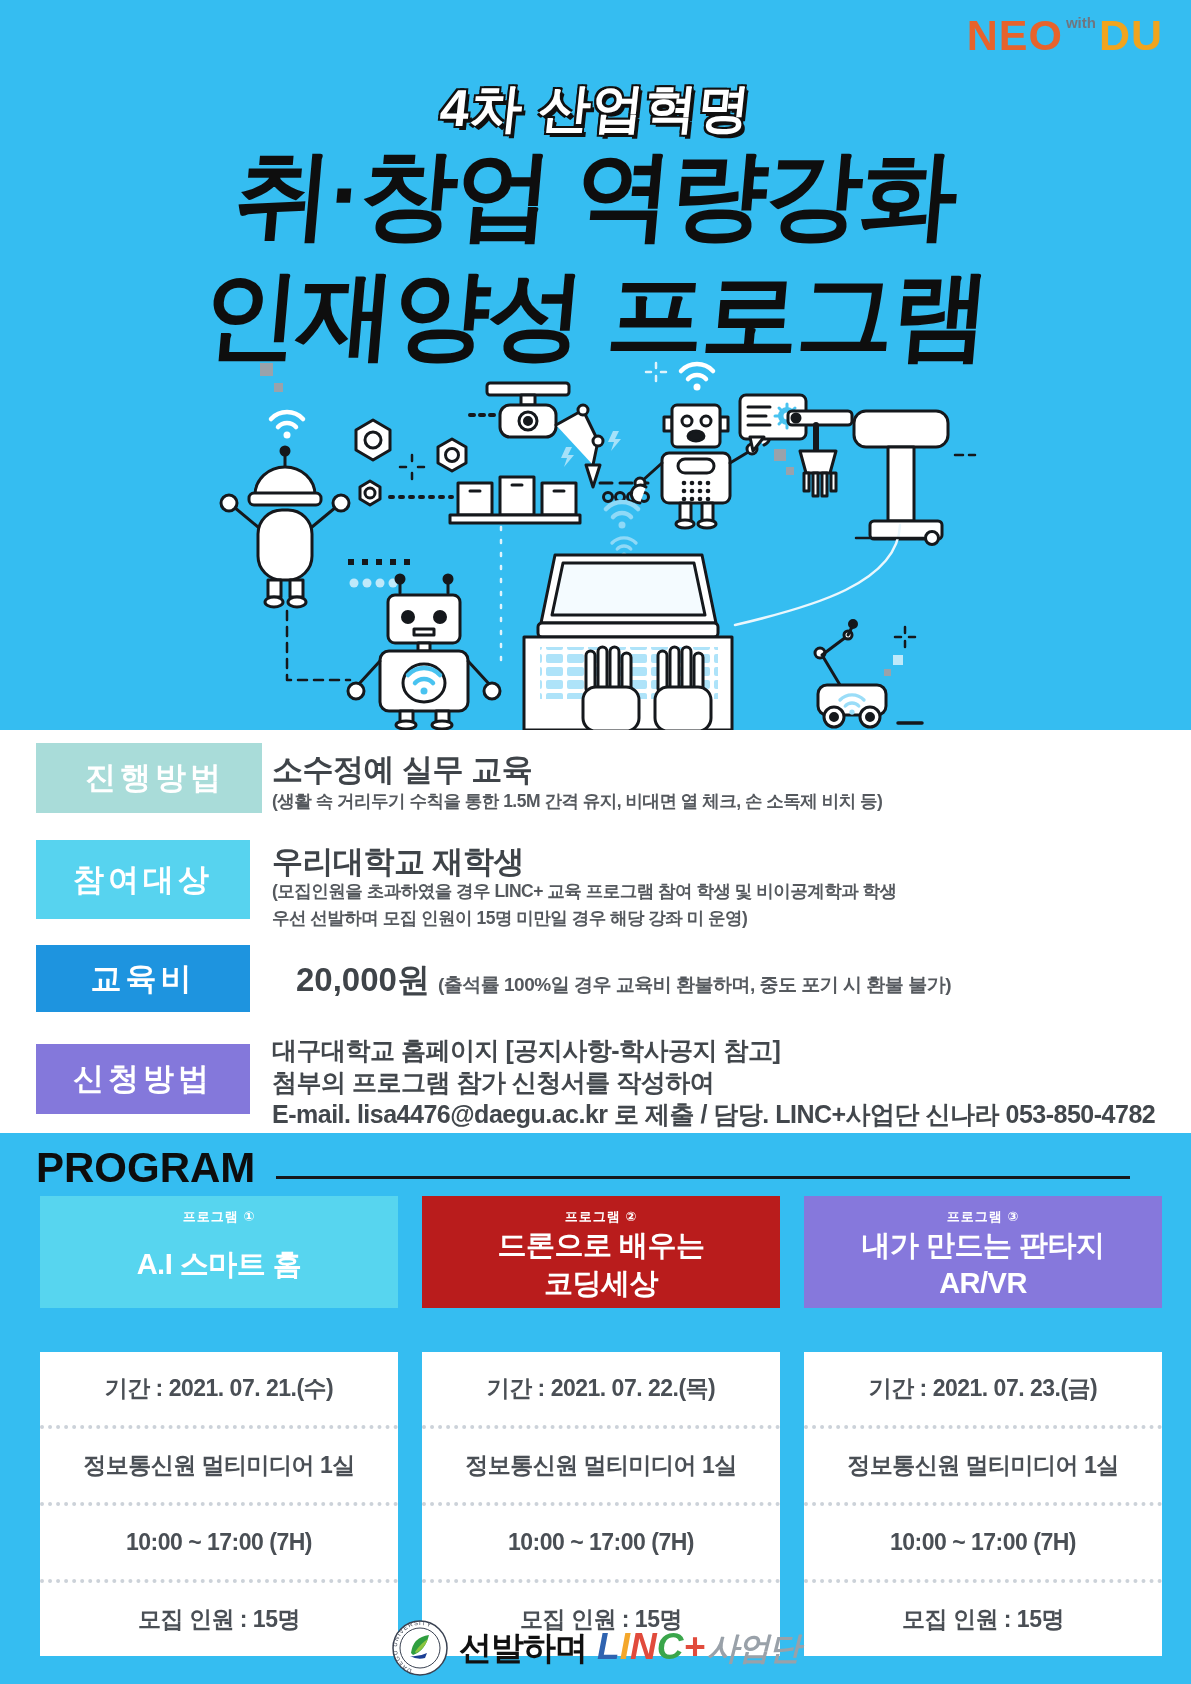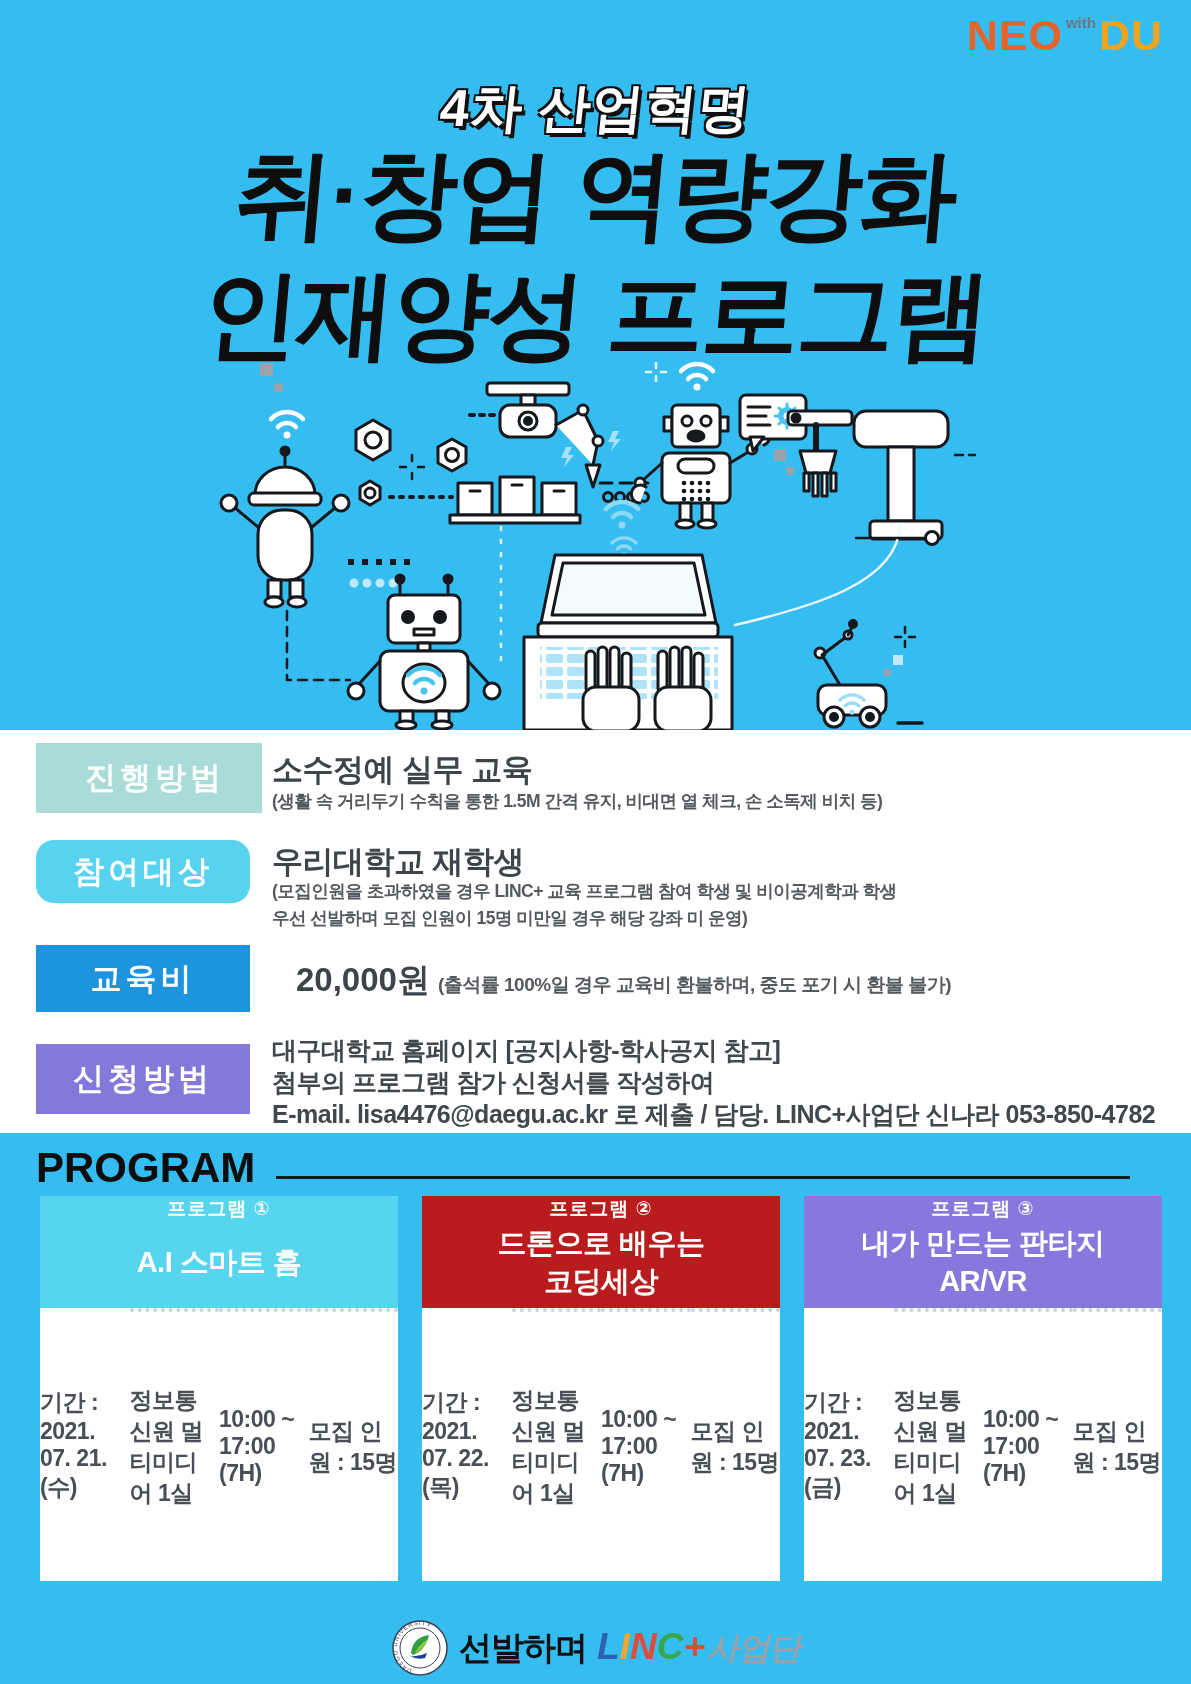--- a/index.html
+++ b/index.html
@@ -31,43 +31,43 @@
   }
   .title1{top:146px;} .title2{top:266px;}
 
   
   .band{top:730px; left:0; width:1191px; height:403px; background:#ffffff;}
   .row-label{
     left:36px; width:214px; display:flex; align-items:center; justify-content:center;
     color:#fff; font-size:31px; font-weight:800; letter-spacing:4px;
   }
   .lab1{top:743px; height:70px;}
-  .lab2{top:840px; height:63px;border-radius:18px;}
+  .lab2{top:840px; height:79px;}
   .lab3{top:945px; height:67px;}
   .lab4{top:1044px; height:70px;}
   .row-title{left:272px; font-size:31px; font-weight:700; color:#3f4449; letter-spacing:-0.5px;}
   .row-note{left:272px; font-size:17.5px; font-weight:600; color:#55595e; letter-spacing:-0.5px;}
   .amount-line{left:272px; top:958px; display:flex; align-items:baseline;}
   .amount-line .amount{font-size:33px; font-weight:800; color:#3f4449;margin-left:24px;}
   .amount-line .note{font-size:19px; font-weight:600; color:#55595e; margin-left:8px; letter-spacing:-0.5px;}
   .row4-line{left:272px; font-size:25px; font-weight:700; color:#42474c; letter-spacing:-0.5px;}
 
   
   .program-heading{top:1144px; left:36px; font-size:42px; font-weight:900; color:#0d0d0d; letter-spacing:0;}
   .program-line{top:1176px; left:276px; width:854px; height:3px; background:#15181c;}
   .card{top:1196px; width:358px;}
   .c1{left:40px;} .c2{left:422px;} .c3{left:804px;}
   .card-head{
     height:112px; display:flex; flex-direction:column; align-items:center; color:#fff;
   }
-  .card-tag{font-size:19px; font-weight:700; letter-spacing:1px;}
+  .card-tag{font-size:13px; font-weight:700; margin-top:12px; letter-spacing:1px;}
   .card-titles{flex:1; display:flex; flex-direction:column; align-items:center; justify-content:center;
                font-size:29px; font-weight:800; line-height:38px; letter-spacing:-0.5px; padding-bottom:6px;}
   .card-title-line:empty{display:none;}
-  .card-body{background:#fff; height:273px; display:flex; flex-direction:row;}
+  .card-body{background:#fff; height:304px; display:flex; flex-direction:column;margin-top:44px;}
   .card-row{
     flex:1; display:flex; align-items:center; justify-content:center;
     font-size:23px; font-weight:700; color:#4a4f55; letter-spacing:-0.5px;
   }
   .card-row + .card-row{border-top:4px dotted #ccd2d9;}
 
   
   .footer{top:1612px; left:0; width:1191px; height:72px; display:flex; align-items:center; justify-content:center; gap:10px;}
   .univ{font-size:33px; font-weight:900; color:#101010; letter-spacing:-1px;}
   .linc{display:flex; align-items:baseline; font-style:italic;}

